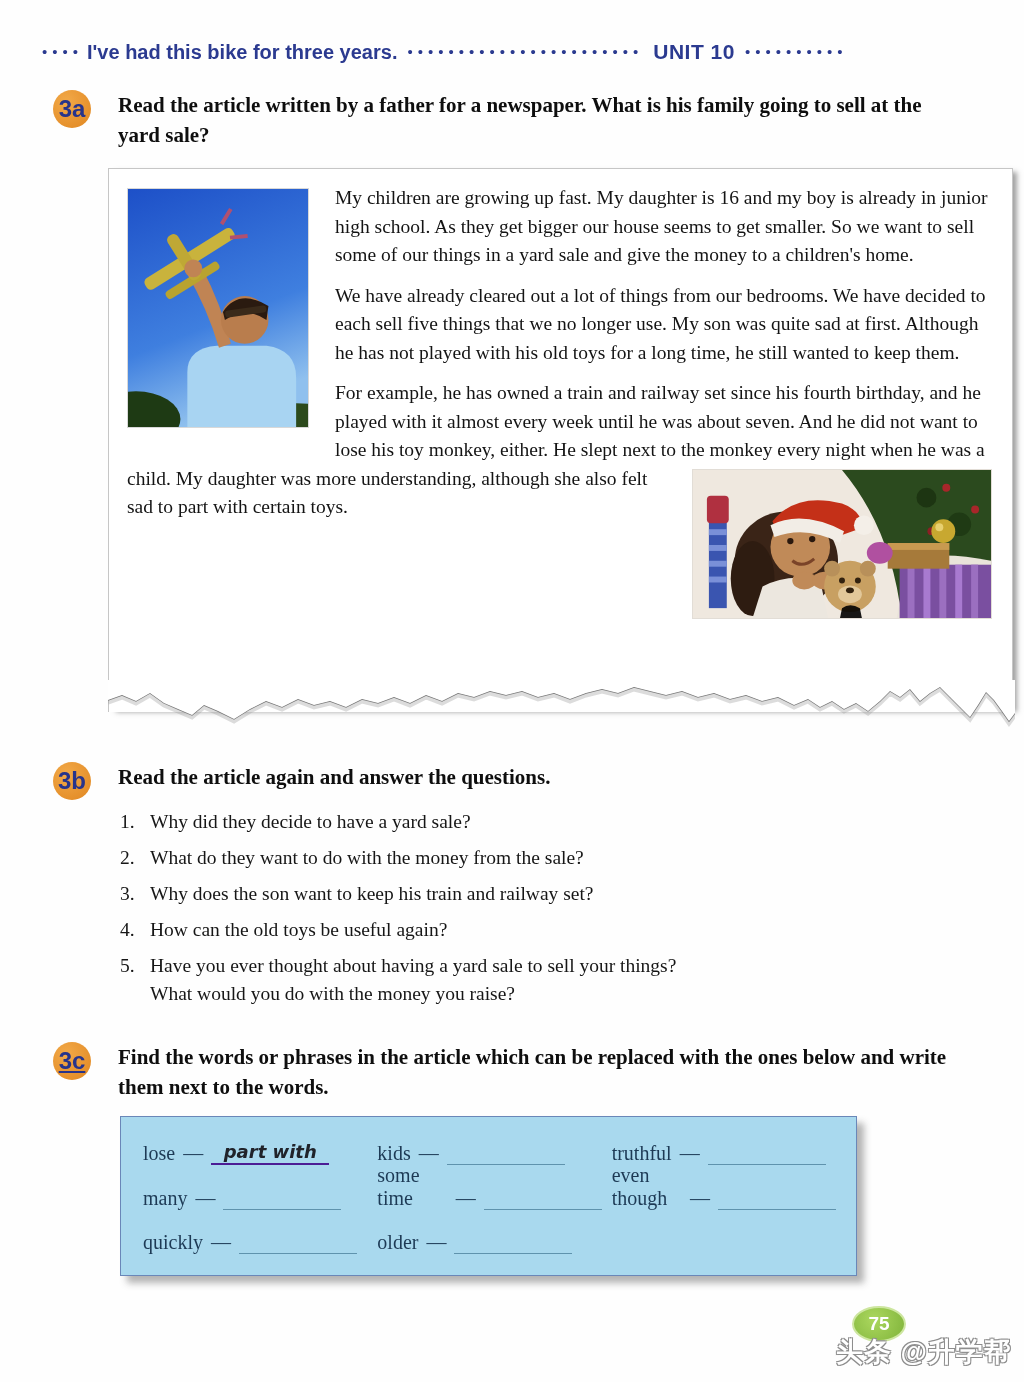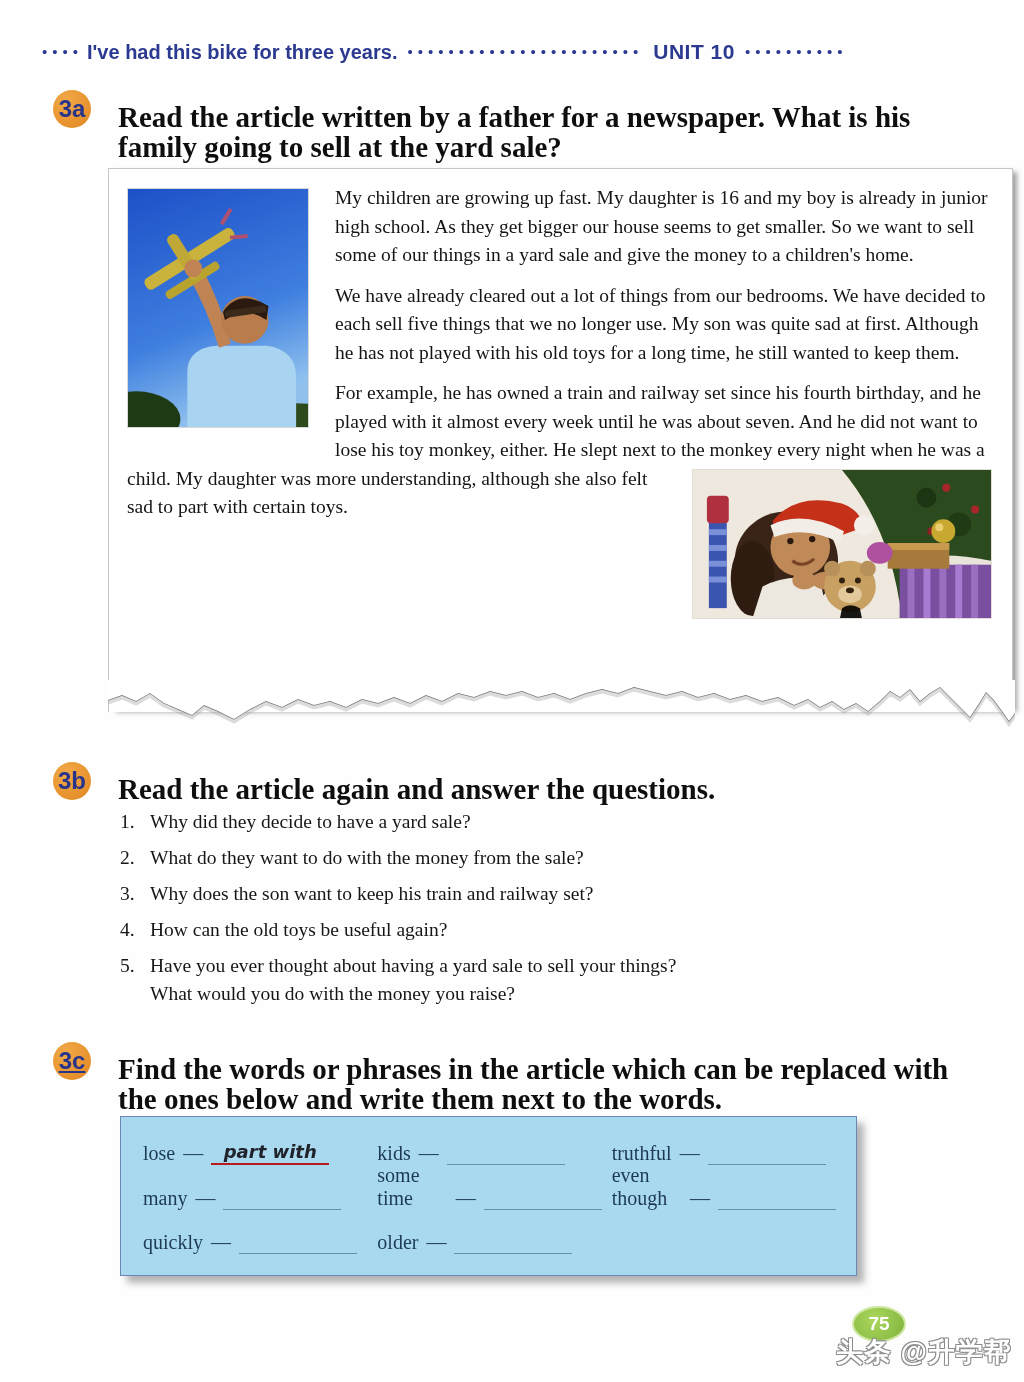--- a/index.html
+++ b/index.html
@@ -20,21 +20,21 @@
   .hdr .unit { font-size:21px; font-weight:bold; letter-spacing:.5px; margin:0 10px; }
   
   .badge {
     position:absolute; width:38px; height:38px; border-radius:50%;
     background:radial-gradient(circle at 35% 30%, #f2a948, #e08620);
     color:#27348b; font-family:"Liberation Sans", sans-serif; font-weight:bold;
     font-size:24px; display:flex; align-items:center; justify-content:center;
   }
   .sec-heading {
     position:absolute; left:118px; width:845px;
-    font-weight:bold; font-size:29px; line-height:30px; color:#0e0e0e;margin-top:12px;
+    font-weight:bold; font-size:21px; line-height:30px; color:#0e0e0e;
   }
   
   .panel {
     position:absolute; left:60px; top:168px; width:905px; height:544px;
     background:#fff; border:1px solid #c6c6c6; border-bottom:none;
     box-shadow:6px 2px 5px -2px rgba(70,70,70,.5);
     padding:15px 20px 0 18px;
     margin-left:48px;
   }
   .panel p { font-size:19.5px; line-height:28.5px; margin-bottom:12px; color:#141414; }
@@ -66,21 +66,21 @@
     display:grid; grid-template-columns:1fr 1fr 1fr; column-gap:10px; row-gap:0;
     color:#1d3a55;
   }
   .wrow { display:flex; align-items:flex-end; height:34px; font-size:20px; }
   .wrow .dash { margin:0 8px; }
   .blank {
     display:inline-block; min-width:118px; border-bottom:1.6px solid #5f93ad;
     font-family:"DejaVu Sans", sans-serif; font-style:italic; font-weight:bold;
     font-size:18px; color:#20232a; text-align:center; line-height:22px; padding:0 6px;
   }
-  .blank.filled { border-bottom:2px solid #b91c1c; }
+  .blank.filled { border-bottom:2px solid #4c1d95; }
   
   .page-badge {
     position:absolute; left:852px; top:1306px; width:54px; height:36px;
     background:radial-gradient(circle at 40% 35%, #abd75e, #7fb33a);
     border:2px solid #cde6a0; border-radius:50%;
     display:flex; align-items:center; justify-content:center;
     color:#fff; font-family:Liberation Sans, sans-serif; font-weight:bold; font-size:19px;
   }
   .watermark {
     position:absolute; left:836px; top:1334px; width:190px;

